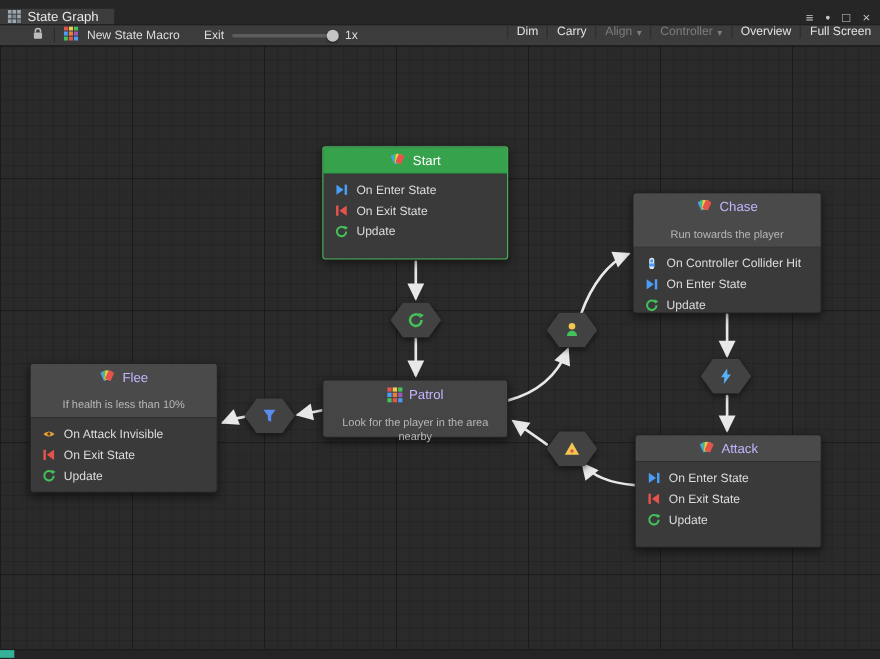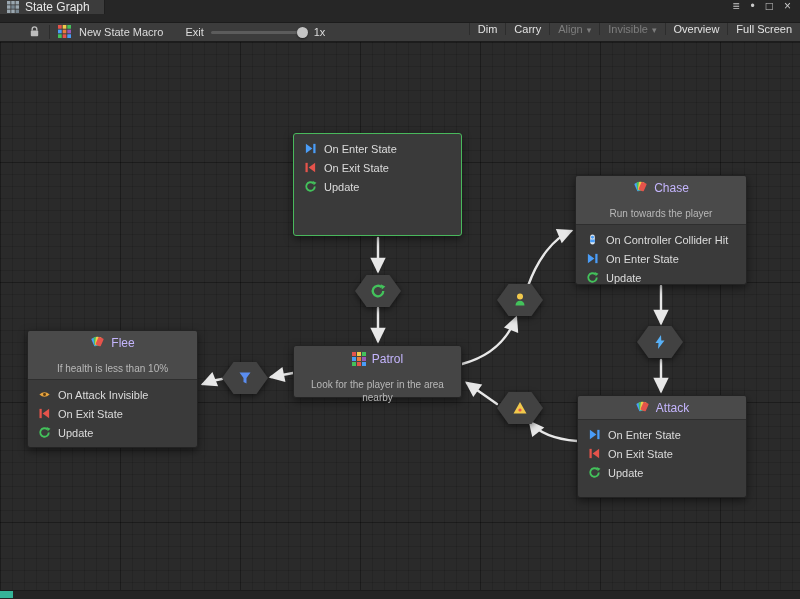--- a/index.html
+++ b/index.html
@@ -2,21 +2,21 @@
 <html style="--start-green: #36a24c; --start-border: #49b85c; --enter-blue: #4a9df8; --exit-red: #e5534b; --update-green: #43c25b; --invisible-orange: #e8a33d; --edge: #e8e8e8; --scroll-teal: #35b398;"><head>
 <meta charset="utf-8">
 <style>
   * { box-sizing: border-box; }
   html,body { margin:0; padding:0; background:#1e1e1e; }
   body { width:800px; height:599px; overflow:hidden; font-family:"Liberation Sans", sans-serif; }
 
   .window { position:relative; width:800px; height:599px; background:#2a2a2a; overflow:hidden; }
 
   
-  .titlebar { position:absolute; top:0; left:0; right:0; height:22px; background:#262626; display:flex; align-items:flex-start; }
+  .titlebar { position:absolute; top:0; left:0; right:0; height:22px; background:#262626; display:flex; align-items:flex-end; }
   .tab { display:flex; align-items:center; gap:6px; padding:0 14px 0 7px; background:#3c3c3c; color:#e8e8e8; font-size:12px; border-right:1px solid #1f1f1f; }
   .tab-icon svg { display:block; }
   .win-controls { margin-left:auto; display:flex; align-items:center; gap:11px; padding-right:9px; color:#c9c9c9; font-size:12px; }
   .win-controls span { cursor:default; line-height:1; }
 
   
   .toolbar { position:absolute; top:22px; left:0; right:0; height:20px; background:#3c3c3c; border-top:1px solid #1c1c1c; border-bottom:1px solid #1c1c1c; display:flex; align-items:center; font-size:11px; color:#dddddd;padding-left:22px; }
   .tb-left { display:flex; align-items:center; gap:8px; padding-left:6px; }
   .tb-sep { width:1px; height:14px; background:#2c2c2c; }
   .zoom-wrap { display:flex; align-items:center; gap:7px; margin-left:14px; }
@@ -143,21 +143,21 @@
           <span>Dim</span>
         </div>
       <div class="tb-btn">
           <span>Carry</span>
         </div>
       <div class="tb-btn disabled">
         <span>Align</span>
         <span class="chev">▾</span>
       </div>
       <div class="tb-btn disabled">
-        <span>Invisible</span>
+        <span>Controller</span>
         <span class="chev">▾</span>
       </div>
       <div class="tb-btn">
           <span>Overview</span>
         </div>
       <div class="tb-btn">
           <span>Full Screen</span>
         </div>
     </div>
   </div>
@@ -215,20 +215,31 @@
     </div>
     <div class="hexwrap" style="left:222px; top:320px;">
       <div class="hex">
           <svg viewBox="0 0 16 16">
         <path d="M2.5 2.5h11L9.5 8v5.5l-3-1.5V8z" fill="#5a8df0"></path>
       </svg>
         </div>
     </div>
 
     <div class="node start" style="left:293px; top:91px; width:169px; height:103px;">
+      <div class="node-header">
+        <div class="header-line">
+          <svg width="15" height="15" viewBox="0 0 16 16">
+            <rect x="5" y="2" width="6" height="9" rx="1" fill="#4a9df8" transform="rotate(-24 8 12)"></rect>
+            <rect x="5" y="2" width="6" height="9" rx="1" fill="#43c25b" transform="rotate(-8 8 12)"></rect>
+            <rect x="5" y="2" width="6" height="9" rx="1" fill="#f2c94c" transform="rotate(8 8 12)"></rect>
+            <rect x="5" y="2" width="6" height="9" rx="1" fill="#e5534b" transform="rotate(24 8 12)"></rect>
+          </svg>
+          <span class="node-title">Start</span>
+        </div>
+      </div>
       <div class="node-body">
         <div class="row">
           <svg viewBox="0 0 14 14" class="ic-enter">
               <path d="M2 2l7 5-7 5z"></path>
               <rect x="10" y="2" width="2.4" height="10"></rect>
             </svg>
           <span class="row-label">On Enter State</span>
         </div>
         <div class="row">
           <svg viewBox="0 0 14 14" class="ic-exit">

